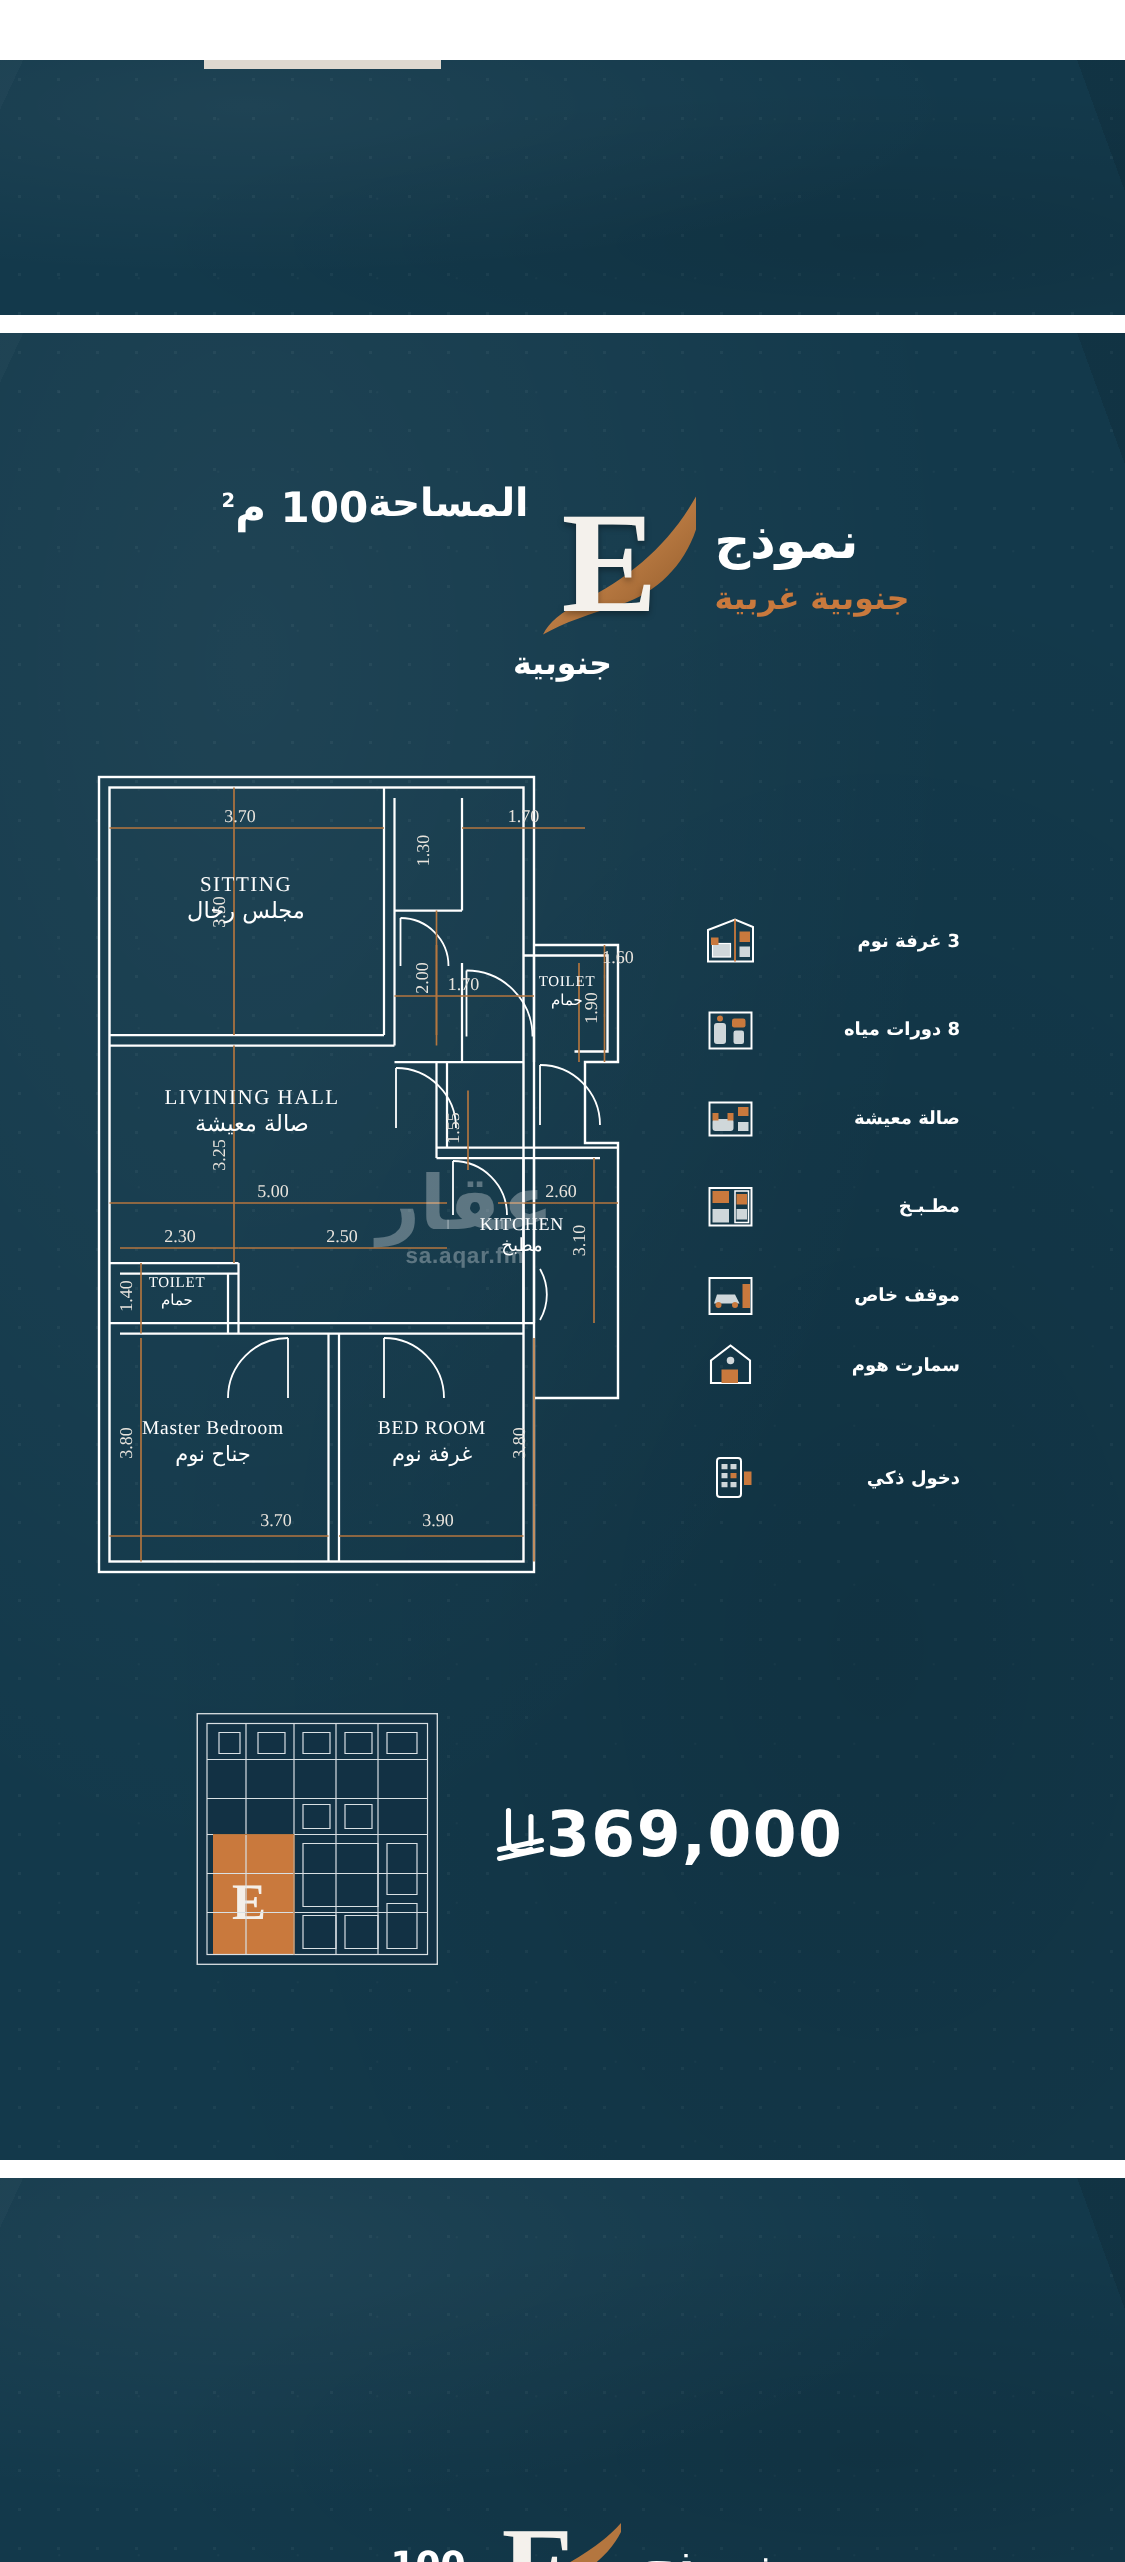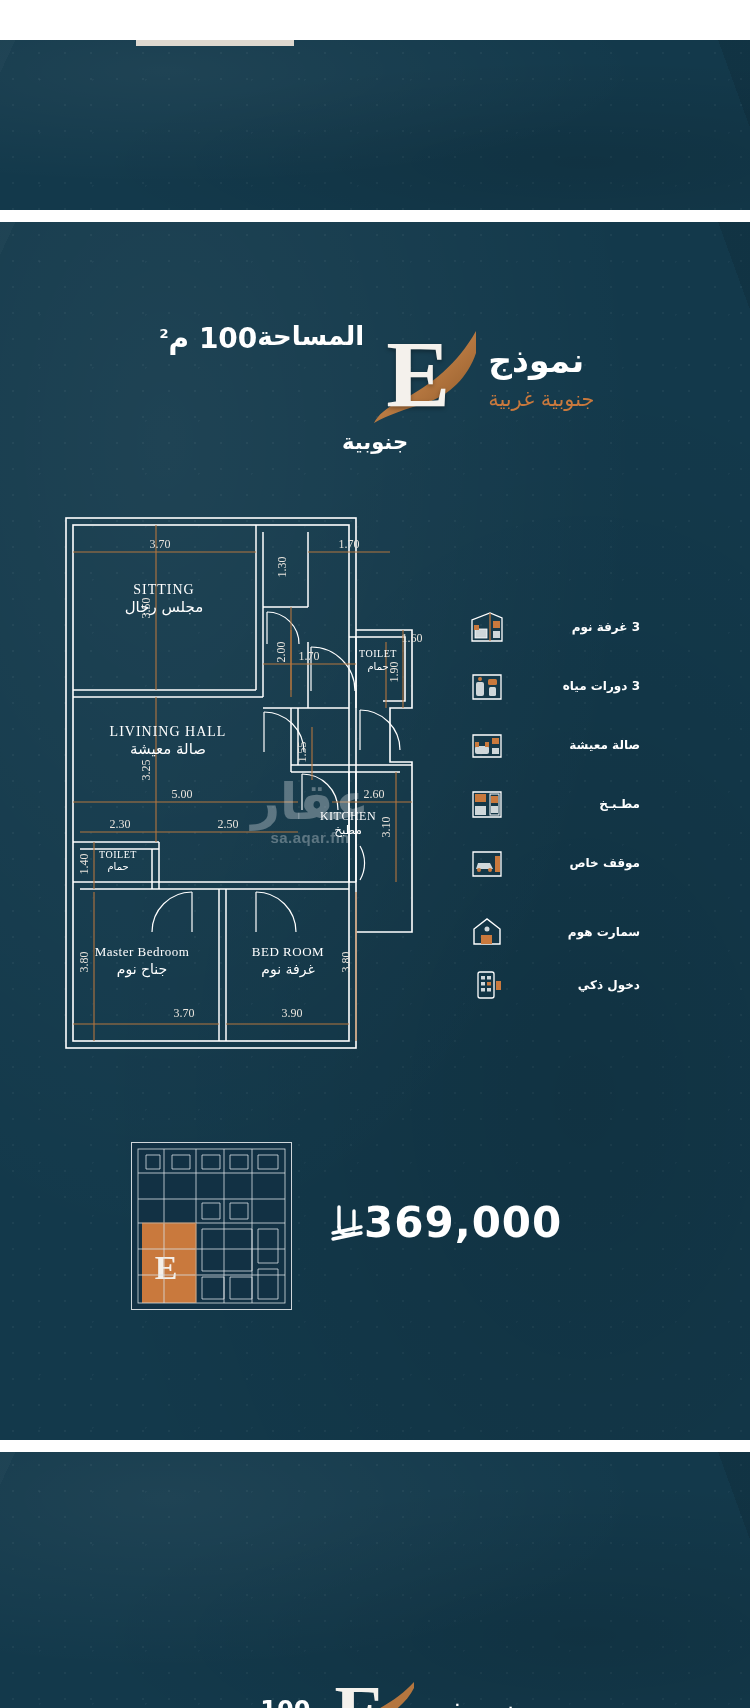--- a/index.html
+++ b/index.html
@@ -89,21 +89,21 @@
     font-size: 33px;
     font-weight: 700;
     letter-spacing: 3px;
     line-height: 1;
     margin-right: 4px;
   }
   .hdr-dir {
     color: #c9793d;
     font-family: "DejaVu Sans", sans-serif;
     font-size: 21px;
-    font-weight: 400;
+    font-weight: 700;
     line-height: 1;
     margin-top: 12px;
     letter-spacing: 1px;
   }
   .hdr-right-block {
     display: flex;
     flex-direction: column;
     align-items: flex-end;
     justify-content: center;
     height: 110px;
@@ -520,21 +520,21 @@
       <div class="feat-row" style="top:59px">
         <span class="feat-icon">
           <svg width="34" height="32" viewBox="0 0 34 32">
             <path d="M3 29 L3 5 L31 5 L31 29 Z" fill="none" stroke="#ffffff" stroke-width="1.3"></path>
             <rect x="6" y="12" width="8" height="14" rx="2" fill="#cfd7da"></rect>
             <rect x="18" y="9" width="9" height="6" rx="1.5" fill="#c9793d"></rect>
             <rect x="19" y="17" width="7" height="9" rx="1.5" fill="#cfd7da"></rect>
             <circle cx="10" cy="9" r="2" fill="#c9793d"></circle>
           </svg>
         </span>
-        <span class="feat-label">3 دورات مياه</span>
+        <span class="feat-label">8 دورات مياه</span>
       </div>
 
       <div class="feat-row" style="top:118px">
         <span class="feat-icon">
           <svg width="34" height="32" viewBox="0 0 34 32">
             <path d="M3 28 L3 6 L31 6 L31 28 Z" fill="none" stroke="#ffffff" stroke-width="1.3"></path>
             <rect x="5" y="17" width="14" height="8" rx="2" fill="#cfd7da"></rect>
             <rect x="5" y="13" width="4" height="5" fill="#c9793d"></rect>
             <rect x="15" y="13" width="4" height="5" fill="#c9793d"></rect>
             <rect x="22" y="9" width="7" height="6" fill="#c9793d"></rect>
@@ -564,21 +564,21 @@
             <rect x="5" y="6" width="11" height="8" fill="#c9793d"></rect>
             <rect x="5" y="18" width="11" height="9" fill="#cfd7da"></rect>
             <rect x="20" y="6" width="9" height="21" fill="none" stroke="#ffffff" stroke-width="1"></rect>
             <rect x="21" y="8" width="7" height="7" fill="#c9793d"></rect>
             <rect x="21" y="18" width="7" height="7" fill="#cfd7da"></rect>
           </svg>
         </span>
         <span class="feat-label">مطـبـخ</span>
       </div>
 
-      <div class="feat-row" style="top:305px">
+      <div class="feat-row" style="top:283px">
         <span class="feat-icon">
           <svg width="34" height="32" viewBox="0 0 34 32">
             <path d="M4 28 L4 13 L17 3 L30 13 L30 28 Z" fill="none" stroke="#ffffff" stroke-width="1.4"></path>
             <path d="M11 28 L11 19 L22 19 L22 28" fill="#c9793d"></path>
             <circle cx="17" cy="13" r="2.5" fill="#cfd7da"></circle>
           </svg>
         </span>
         <span class="feat-label">سمارت هوم</span>
       </div>
 

